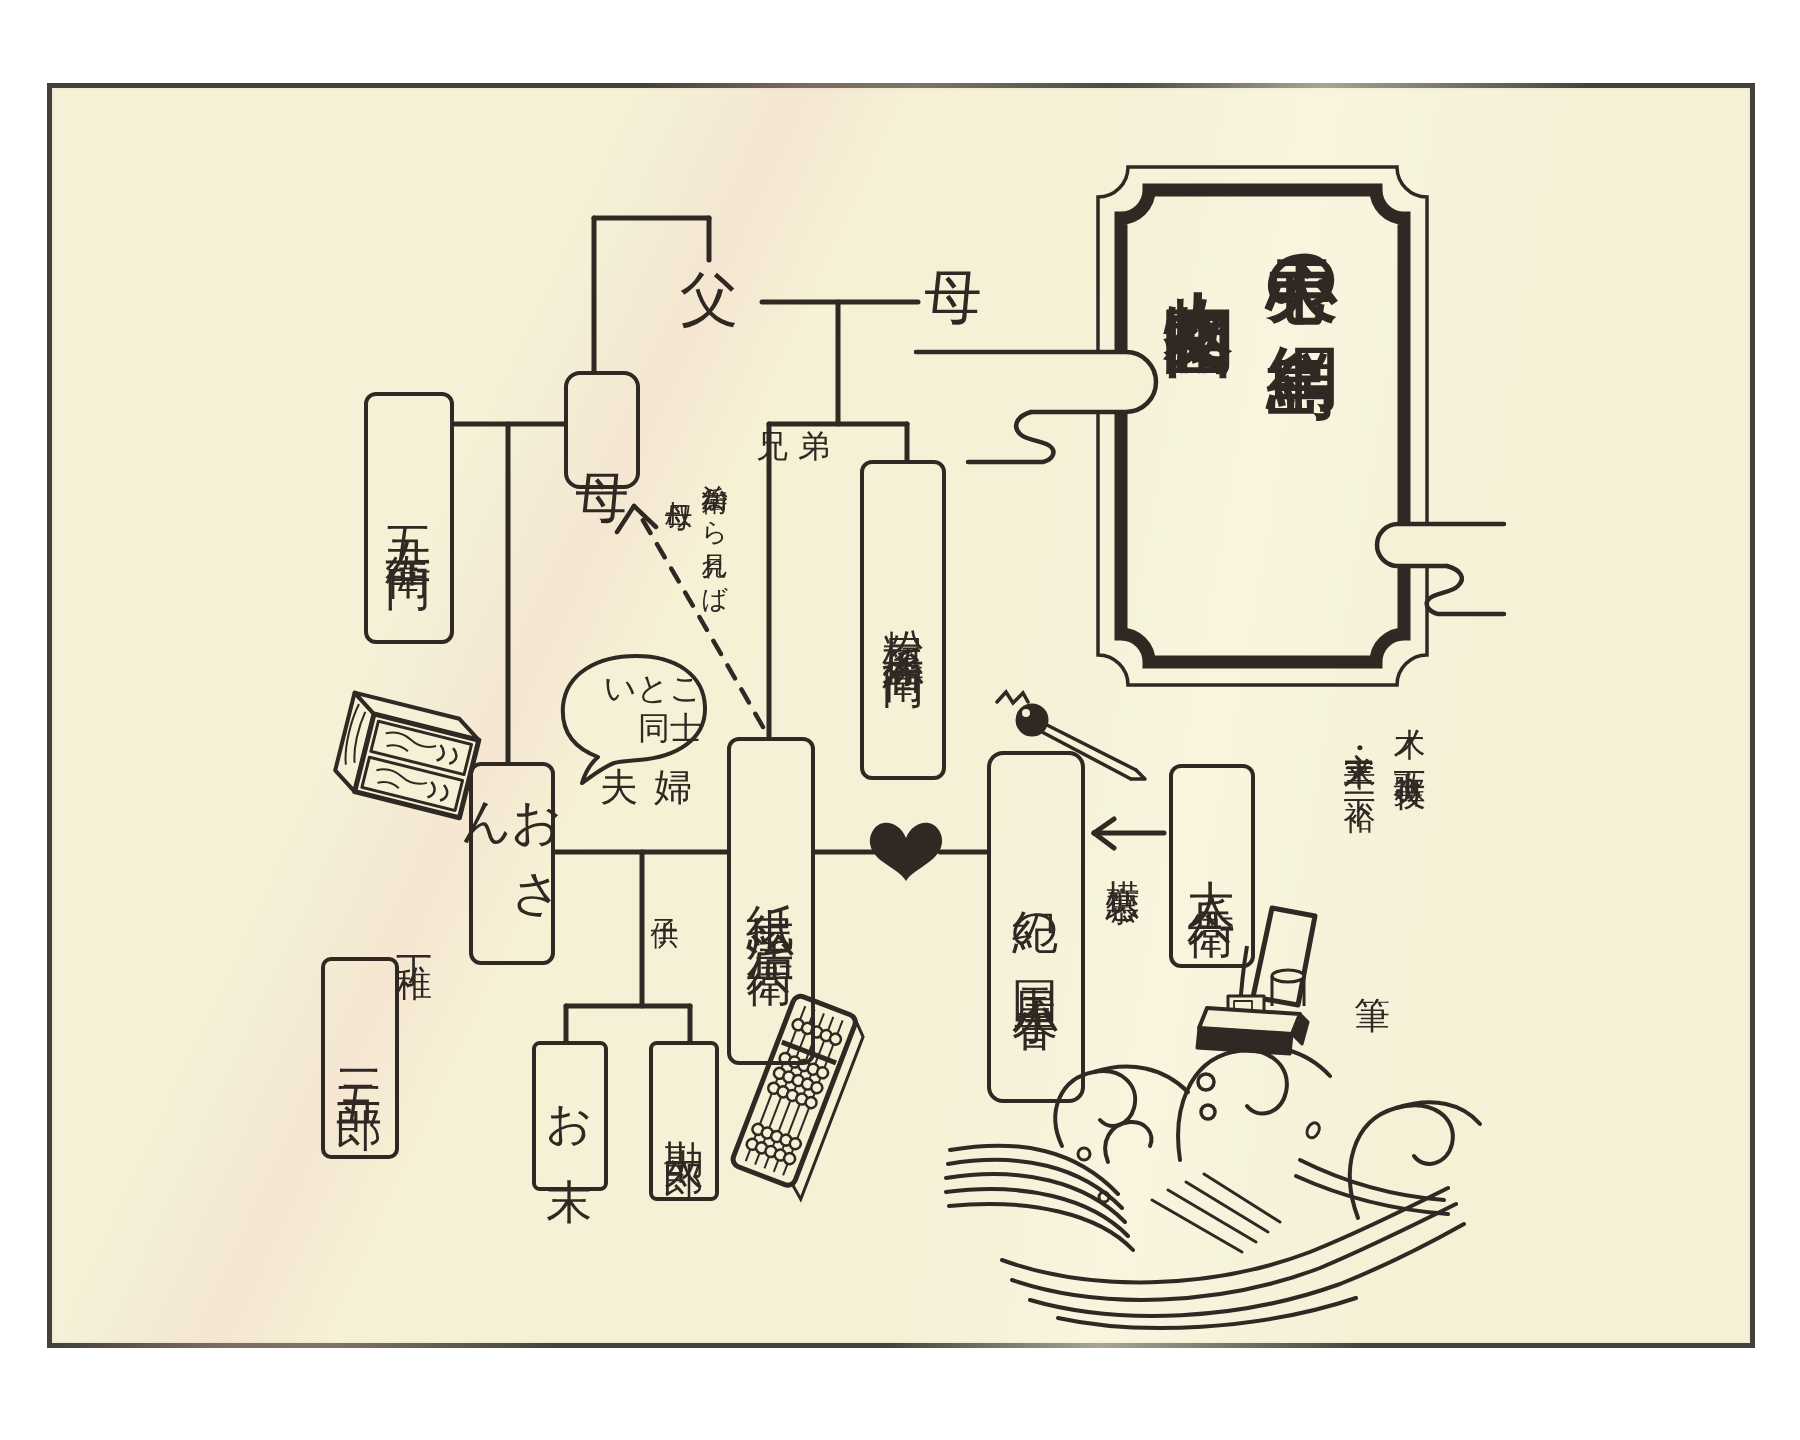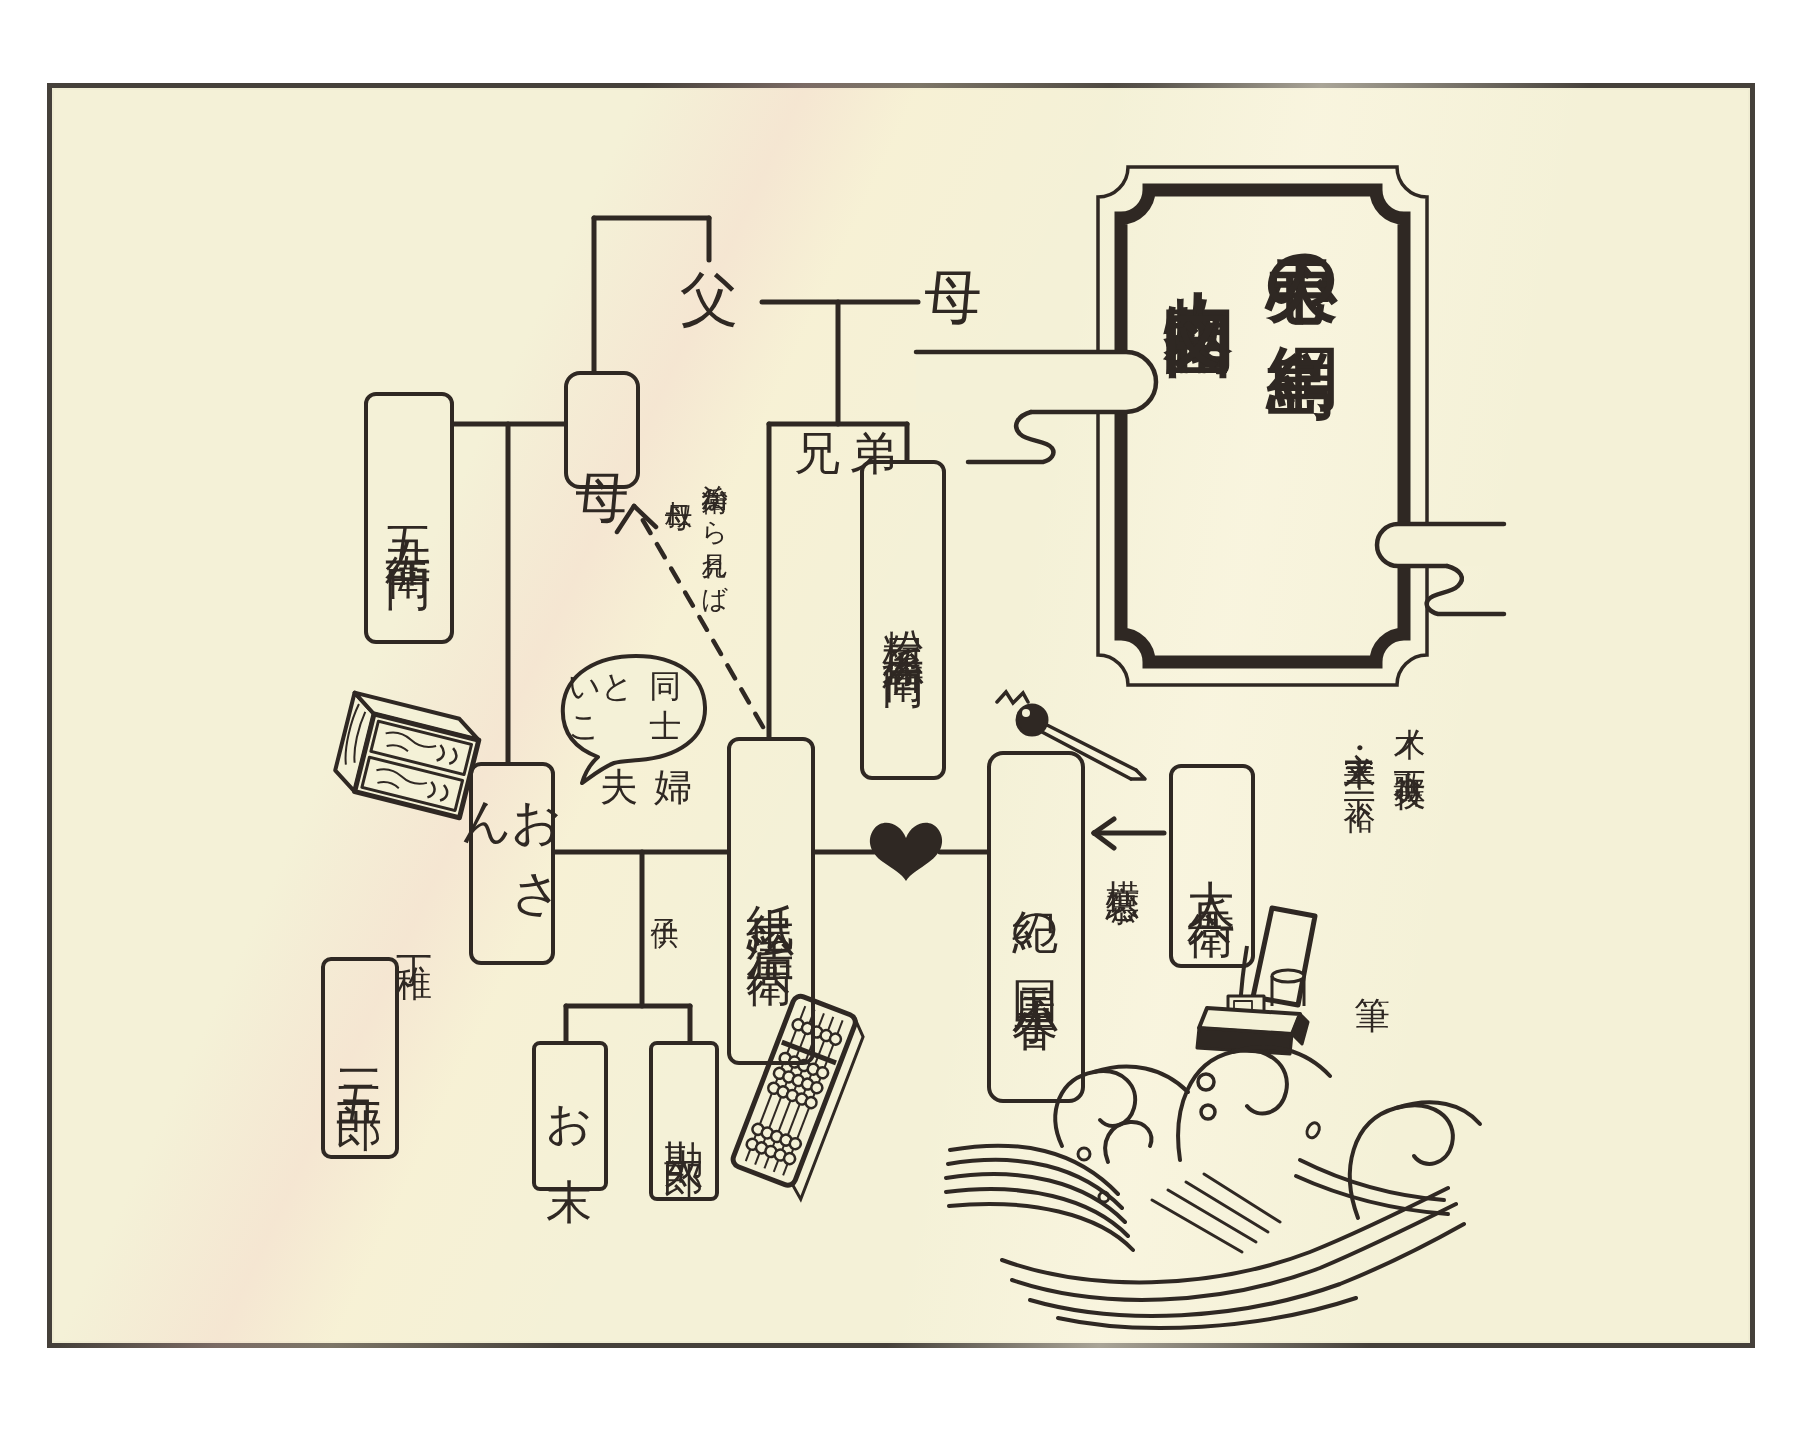--- a/index.html
+++ b/index.html
@@ -14,21 +14,21 @@
   #streak2{left:47px;top:83px;width:1708px;height:1265px;
     background:linear-gradient(100deg,rgba(255,255,255,0) 55%,rgba(252,247,228,.55) 66%,
                rgba(255,255,255,0) 80%);}
   svg.layer{position:absolute;left:0;top:0;}
   .ink{stroke:#2f2823;}
   .pbox{position:absolute;box-sizing:border-box;border:4px solid #2f2823;border-radius:12px;
         display:flex;align-items:center;justify-content:center;background:transparent;}
   .pbox .t,.v{writing-mode:vertical-rl;text-orientation:upright;line-height:1;}
   .lbl{position:absolute;line-height:1;white-space:nowrap;}
   .vlbl{position:absolute;line-height:1;writing-mode:vertical-rl;text-orientation:upright;}
-  .bubbletxt{position:absolute;display:flex;align-items:flex-start;
+  .bubbletxt{position:absolute;display:flex;flex-direction:column;align-items:flex-end;
              justify-content:center;line-height:1.25;}
 </style>
 </head>
 <body>
 
 <div id="stage">
 
   <div id="paper"></div>
   <div id="streak1" class="streak"></div>
   <div id="streak2" class="streak"></div>
@@ -197,21 +197,21 @@
       <circle cx="1104" cy="1197" r="5" stroke-width="3"></circle>
       <path d="M1308,1128 c5,-10 15,-4 10,5 c-5,9 -14,4 -10,-5 Z" stroke-width="3"></path>
     </g>
   </svg>
 
   <div class="vlbl" style="left:1268px;top:196px;height:452px;font-size:70px;letter-spacing:4px;font-weight:bold;">心中天の網島</div>
   <div class="vlbl" style="left:1166px;top:238px;height:380px;font-size:68px;letter-spacing:6px;font-weight:bold;">人物相関図</div>
 
   <div class="lbl" style="left:680px;top:270px;font-size:58px;">父</div>
   <div class="lbl" style="left:924px;top:268px;font-size:58px;">母</div>
-  <div class="lbl" style="left:794px;top:430px;font-size:46px;letter-spacing:10px;">兄弟</div>
+  <div class="lbl" style="left:756px;top:430px;font-size:32px;letter-spacing:10px;">兄弟</div>
 
   <div class="pbox" style="left:364px;top:392px;width:90px;height:252px;">
     <span class="t" style="font-size:46px;letter-spacing:14px;">五左衛門</span>
   </div>
   <div class="pbox" style="left:564px;top:371px;width:76px;height:118px;border-radius:16px;">
     <span class="t" style="font-size:54px;">母</span>
   </div>
   <div class="vlbl" style="left:702px;top:464px;height:232px;font-size:26px;letter-spacing:2px;">治兵衛から見れば</div>
   <div class="vlbl" style="left:664px;top:478px;height:70px;font-size:28px;letter-spacing:4px;">叔母</div>
 

